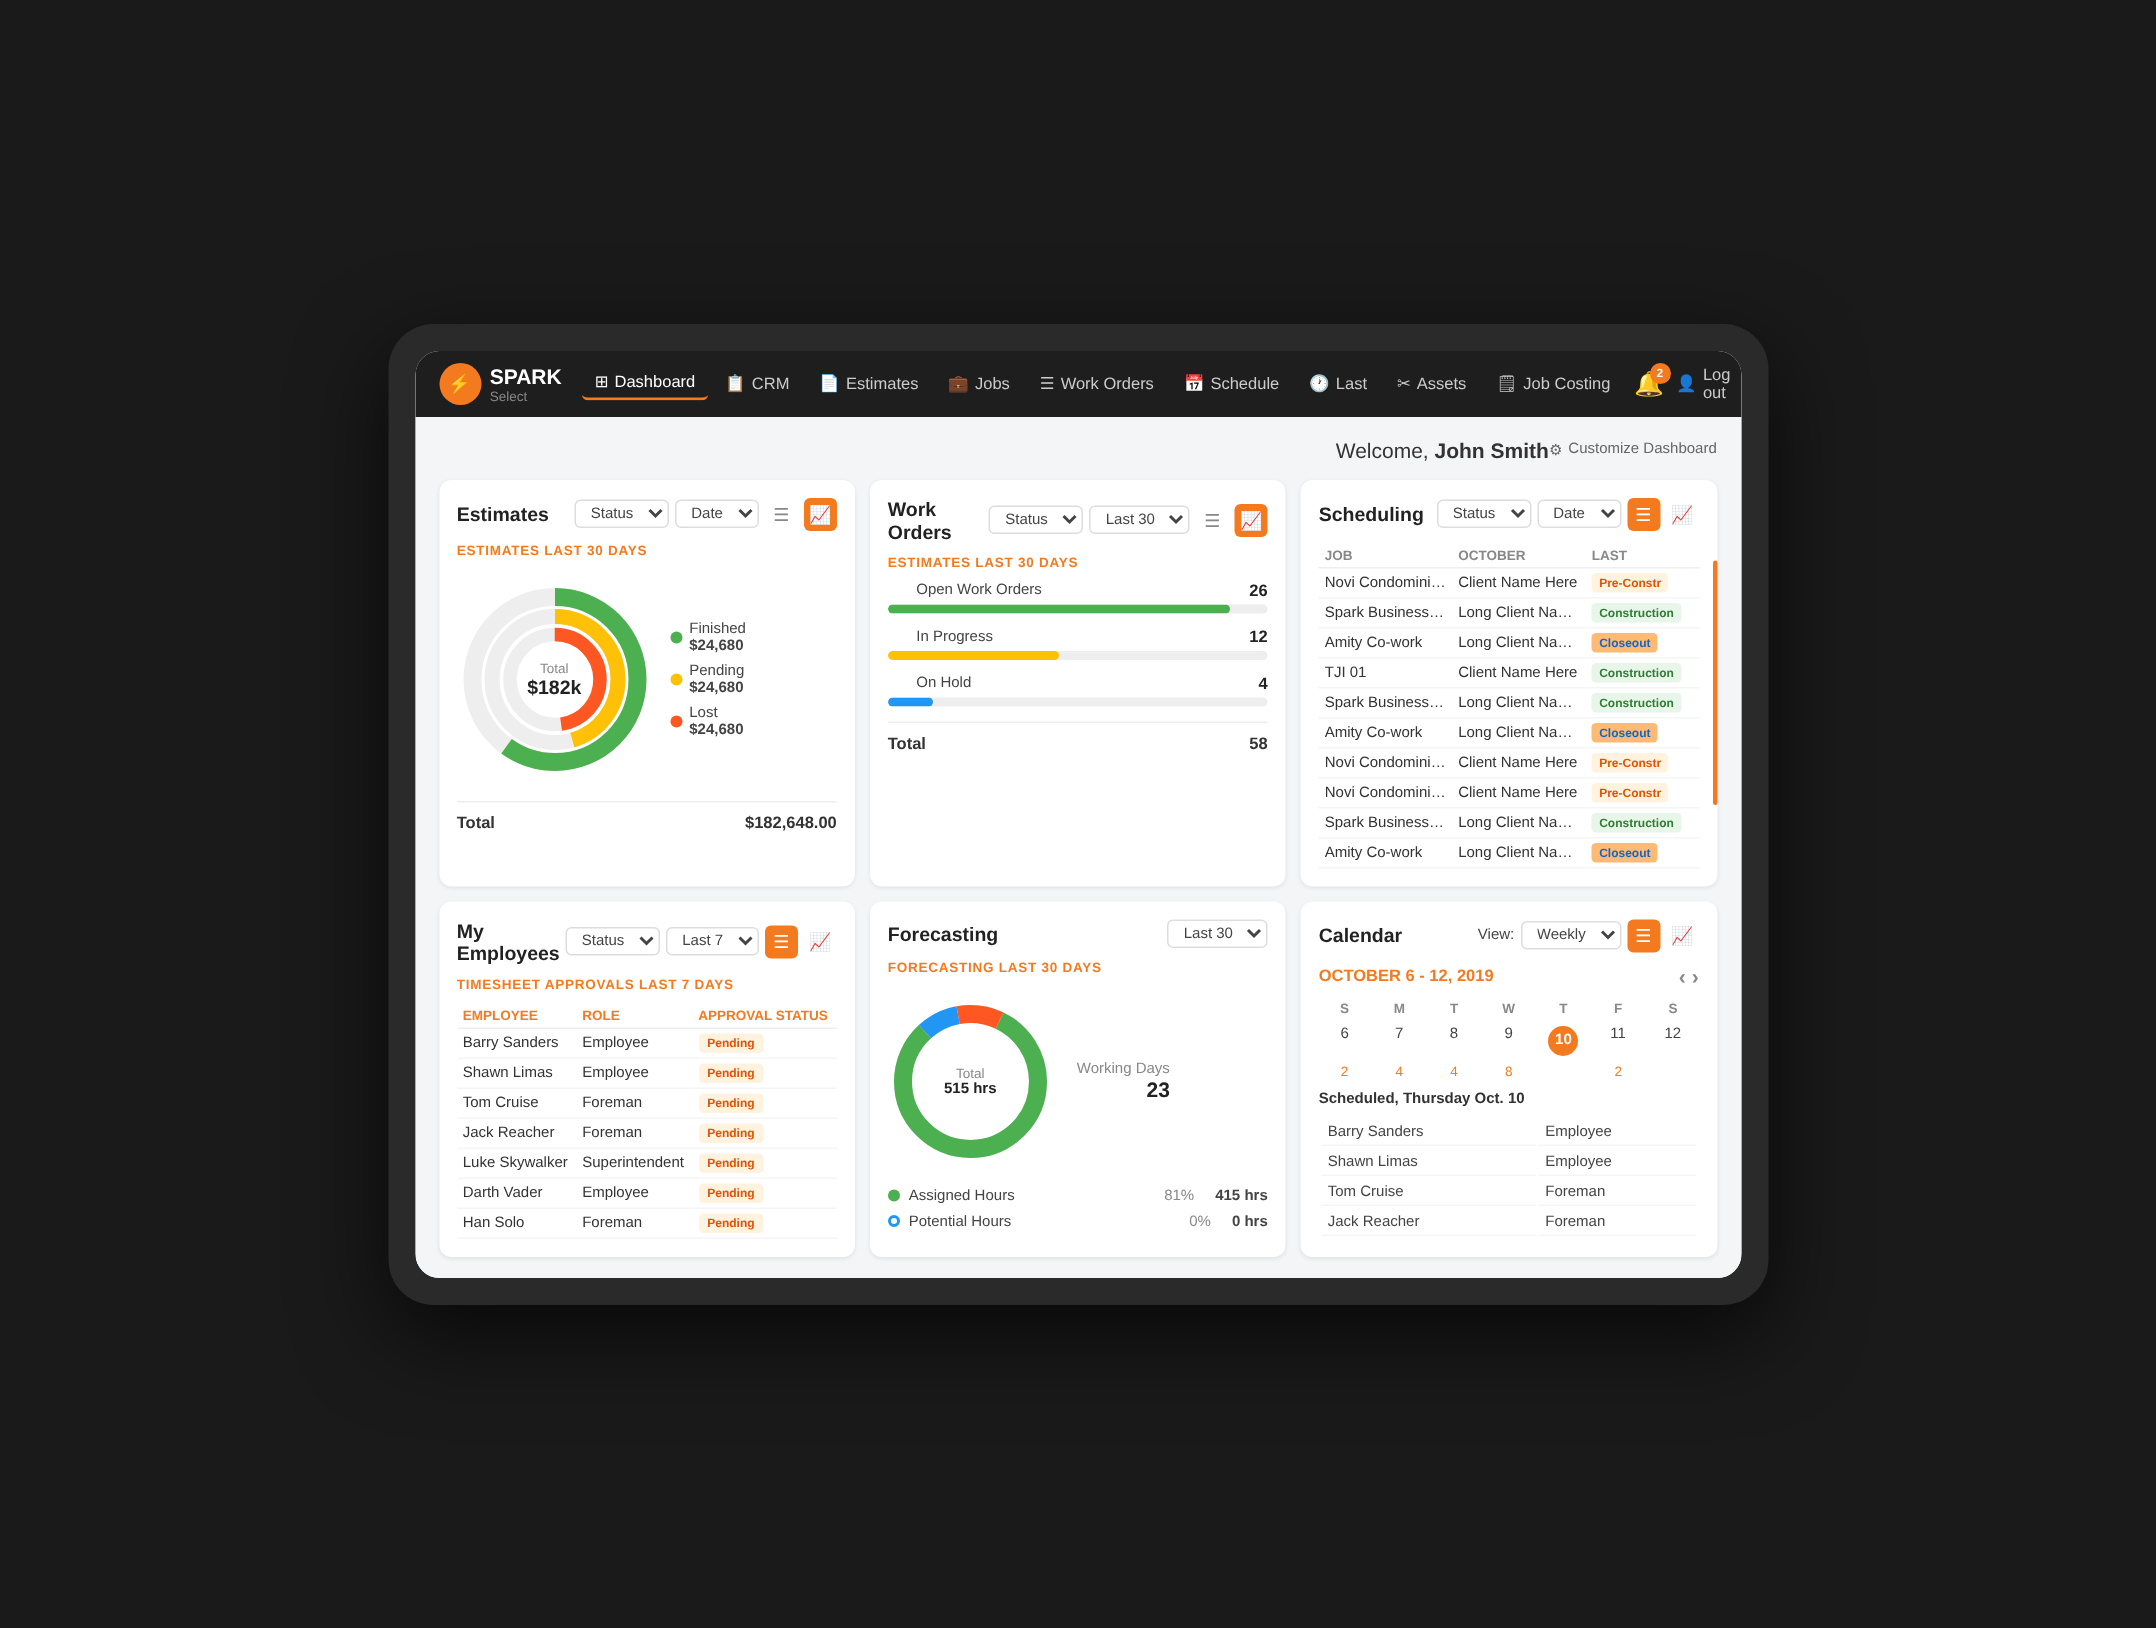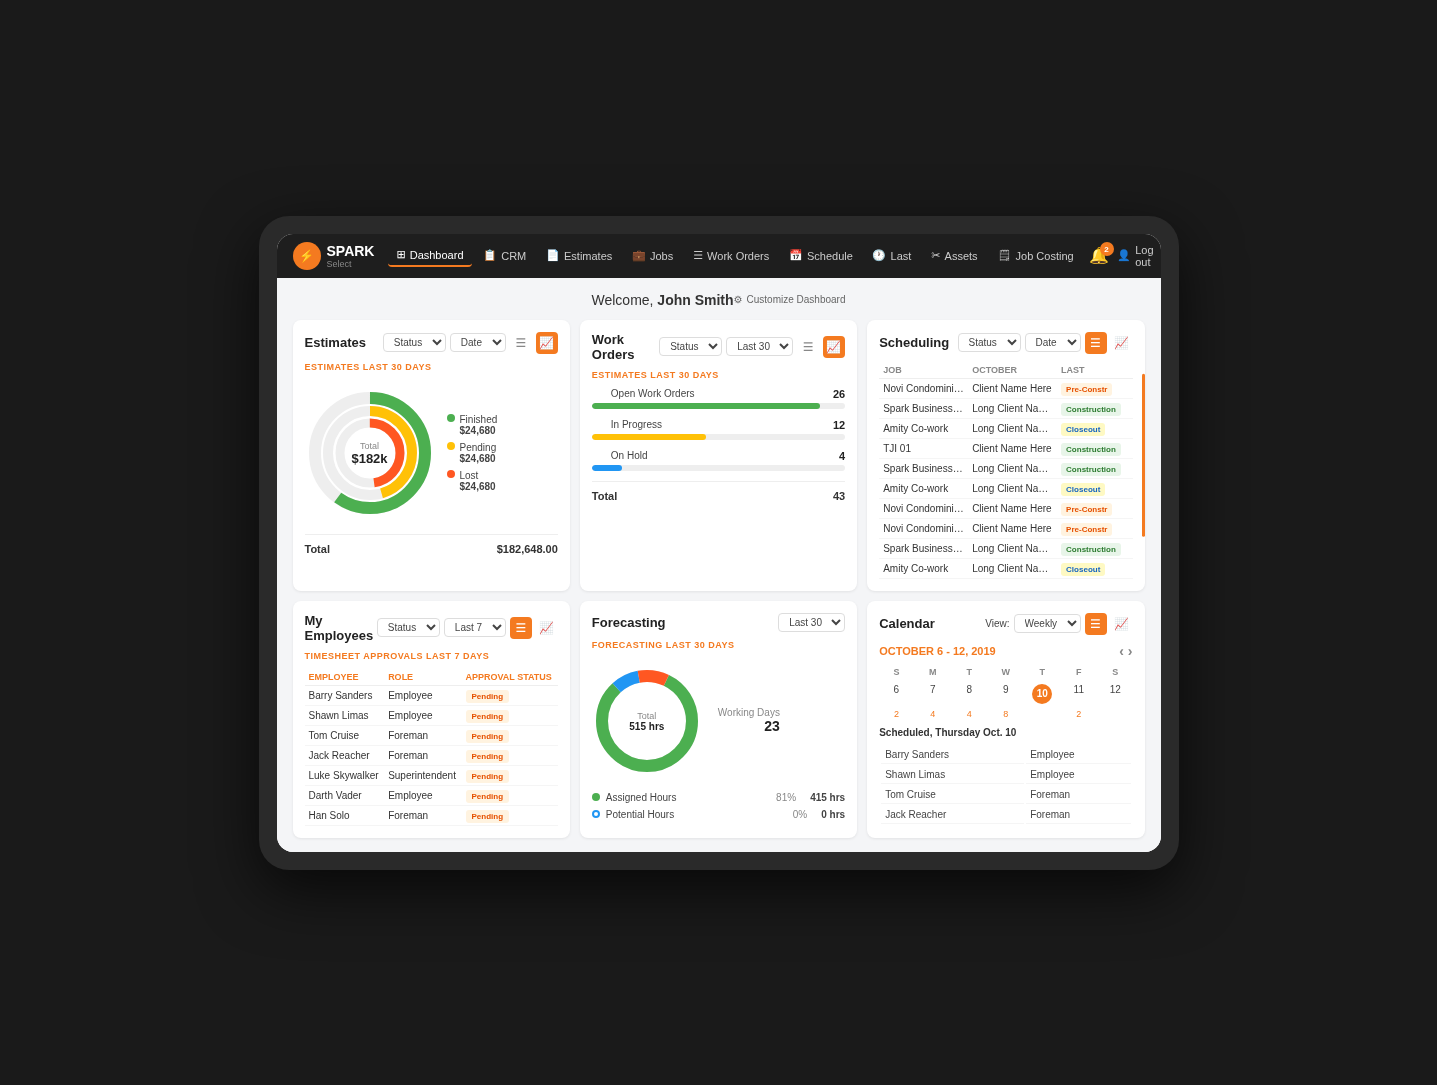--- a/index.html
+++ b/index.html
@@ -88,21 +88,21 @@
       display: flex; align-items: center; gap: 4px;
       cursor: pointer;
     }
     
     .main {
       background: #f4f5f7;
       padding: 14px 16px;
     }
     .welcome-bar {
       display: flex;
-      justify-content: center;
+      justify-content: flex-end;
       align-items: center;
       margin-bottom: 12px;
     }
     .welcome-text { font-size: 14px; color: #333; }
     .welcome-text strong { font-weight: 700; }
     .customize-btn {
       font-size: 10px;
       color: #666;
       display: flex; align-items: center; gap: 4px;
       cursor: pointer;
@@ -167,21 +167,21 @@
     }
     .donut-center {
       position: absolute;
       top: 50%; left: 50%;
       transform: translate(-50%, -50%);
       text-align: center;
     }
     .donut-center-label { font-size: 9px; color: #888; }
     .donut-center-value { font-size: 13px; font-weight: 700; color: #222; }
     .legend { display: flex; flex-direction: column; gap: 6px; }
-    .legend-item { display: flex; gap: 5px; font-size: 10px; color: #444; }
+    .legend-item { display: flex; align-items: center; gap: 5px; font-size: 10px; color: #444; }
     .legend-dot { width: 8px; height: 8px; border-radius: 50%; }
     .legend-val { font-weight: 600; font-size: 10px; }
     .card-footer {
       border-top: 1px solid #eee;
       padding-top: 8px;
       display: flex;
       justify-content: space-between;
       font-size: 11px;
       color: #333;
       font-weight: 600;
@@ -225,21 +225,21 @@
     }
     .stage-badge {
       font-size: 8px;
       padding: 2px 5px;
       border-radius: 3px;
       font-weight: 600;
       white-space: nowrap;
     }
     .badge-preconstruction { background: #fff3e0; color: #e65100; }
     .badge-construction { background: #e8f5e9; color: #2e7d32; }
-    .badge-closeout { background: #fef9c3; color: #1565c0; }
+    .badge-closeout { background: #fdba74; color: #1565c0; }
     
     .emp-table { width: 100%; border-collapse: collapse; font-size: 10px; }
     .emp-table th {
       color: #f47a20;
       font-size: 9px;
       font-weight: 700;
       text-align: left;
       padding: 3px 4px;
       border-bottom: 1px solid #eee;
       text-transform: uppercase;
@@ -517,21 +517,21 @@
               <span class="wo-label">On Hold</span>
               <span class="wo-count">4</span>
             </div>
             <div class="progress-bar">
               <div class="progress-fill" style="width:12%;background:#2196f3"></div>
             </div>
           </div>
 
           <div class="card-footer">
             <span>Total</span>
-            <span>43</span>
+            <span>58</span>
           </div>
         </div>
 
         <div class="card relative">
           <div class="card-header">
             <span class="card-title">Scheduling</span>
             <div class="card-controls">
               <select class="select-sm">
                 <option>Status</option>
               </select>

